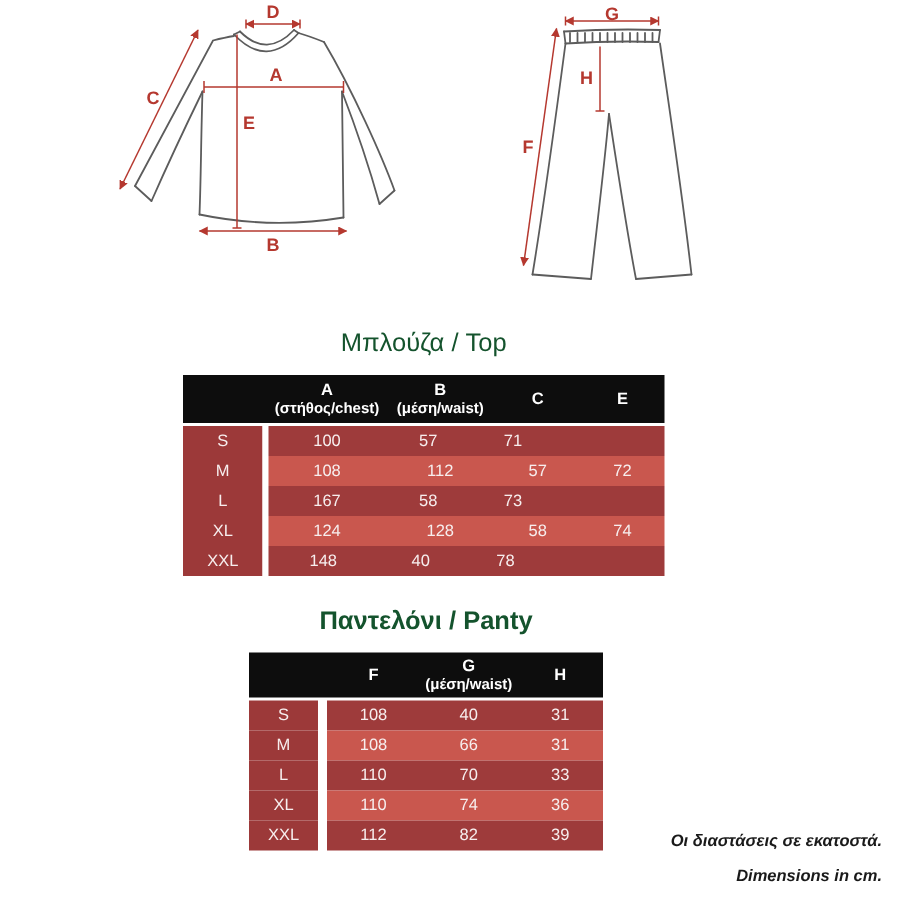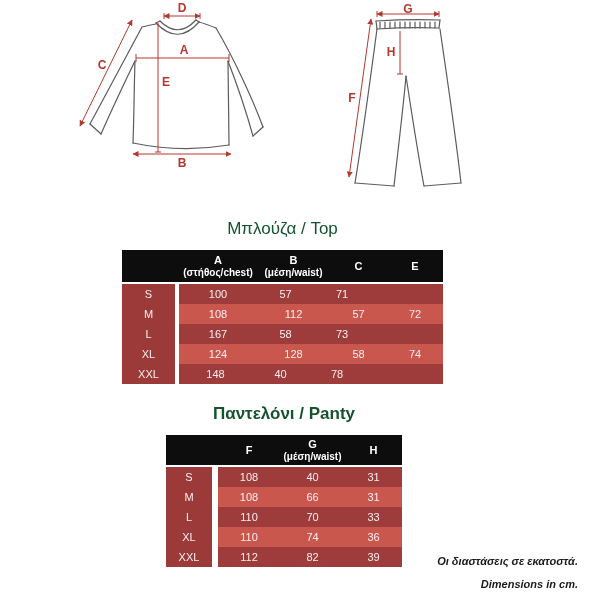--- a/index.html
+++ b/index.html
@@ -41,21 +41,21 @@
   .vals{flex:1;display:flex;align-items:stretch;}
   .vals.dark{background:var(--row-dark);}
   .vals.light{background:var(--row-light);}
   .cell{display:flex;align-items:center;justify-content:center;
         color:var(--cell-text);font-size:11px;}
 
   .t1-a{width:78px;} .t1-b{width:73px;} .t1-c{width:57px;} .t1-e{width:56px;}
   .t2-f{width:62px;} .t2-g{width:65px;} .t2-h{width:57px;}
 
   
-  .note{position:absolute;right:22px;font-style:italic;font-weight:600;
+  .note{position:absolute;right:12px;font-style:italic;font-weight:600;
         font-size:11px;color:#1a1a1a;}
   #note-gr{top:555px;}
   #note-en{top:578px;font-style:italic;}
 </style>
 </head>
 <body>
 
 <div class="page">
 
   <svg class="diagram-svg" width="600" height="212" viewBox="0 0 600 212">

